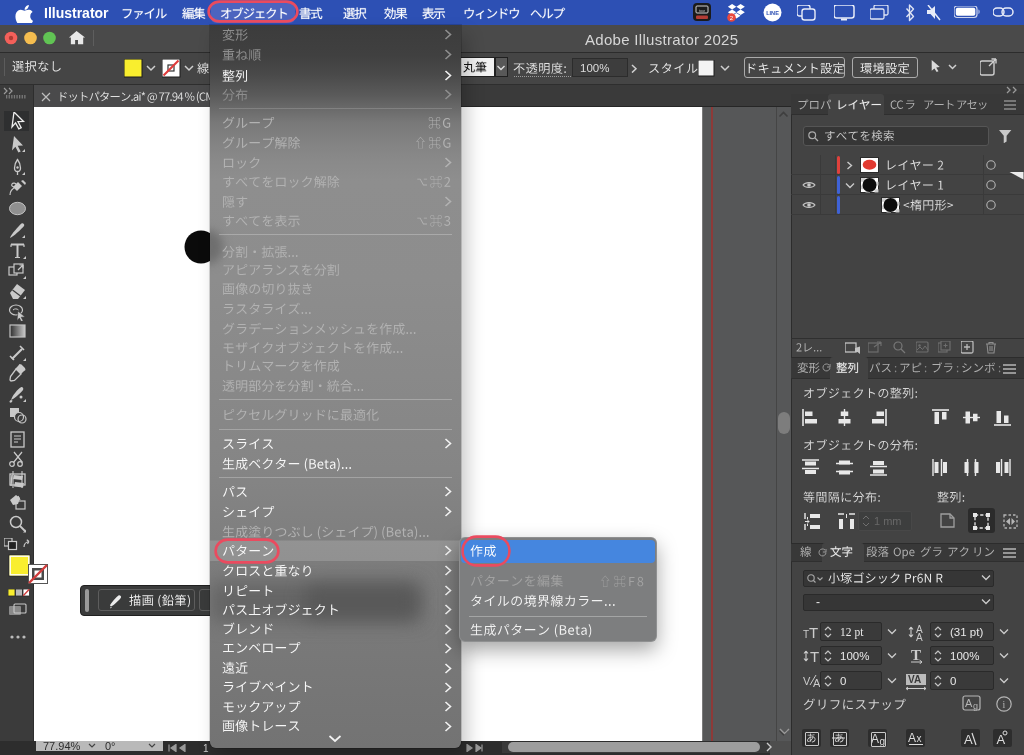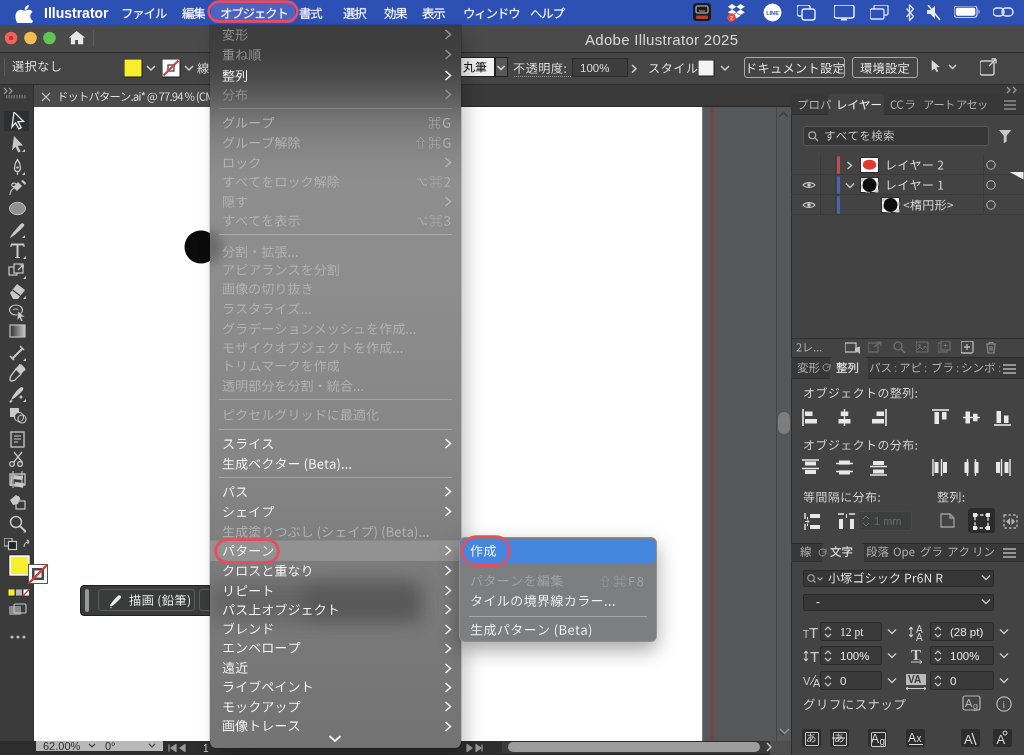--- a/index.html
+++ b/index.html
@@ -623,21 +623,21 @@
         <use href="#g52" x="410"></use>
         <use href="#g58" x="459"></use>
         <use href="#g63" x="532"></use>
         <use href="#g29" x="737"></use>
         <use href="#g64" x="942"></use>
       </g>
     </svg>
     <div style="position:absolute;left:198.5px;top:589px;width:120px;height:22px;border:1px solid #5d5d5d;border-radius:3px;box-sizing:border-box;"></div>
     <div style="position:absolute;left:0px;top:741px;width:770px;height:14px;background:#2d2d2d;"></div>
     <div style="position:absolute;left:36px;top:741px;width:127px;height:10px;background:#b9b9b9;"></div>
-    <div style="position:absolute;left:43px;top:746px;font-family:Liberation Sans, sans-serif;font-size:11px;font-weight:400;color:#2e2e2e;line-height:0;white-space:pre;"><span style="line-height:normal;display:inline-block;transform:translateY(-50%);">62.00%</span></div>
+    <div style="position:absolute;left:43px;top:746px;font-family:Liberation Sans, sans-serif;font-size:11px;font-weight:400;color:#2e2e2e;line-height:0;white-space:pre;"><span style="line-height:normal;display:inline-block;transform:translateY(-50%);">77.94%</span></div>
     <svg style="position:absolute;left:88px;top:743px;" width="8" height="6">
       <path d="M1 1l3 3 3-3" stroke="#444" stroke-width="1.2" fill="none"></path>
     </svg>
     <div style="position:absolute;left:105px;top:746px;font-family:Liberation Sans, sans-serif;font-size:11px;font-weight:400;color:#2e2e2e;line-height:0;white-space:pre;"><span style="line-height:normal;display:inline-block;transform:translateY(-50%);">0°</span></div>
     <svg style="position:absolute;left:148px;top:743px;" width="8" height="6">
       <path d="M1 1l3 3 3-3" stroke="#444" stroke-width="1.2" fill="none"></path>
     </svg>
     <svg style="position:absolute;left:168px;top:744px;" width="46" height="8">
       <g stroke="#9a9a9a" stroke-width="1.2" fill="#9a9a9a">
         <path d="M1 .5v7" fill="none"></path>
@@ -1154,21 +1154,21 @@
     </svg>
     <svg style="position:absolute;left:908px;top:621.5px;" width="24" height="19">
       <path d="M3 15V5M3 5L1 7.5M3 5l2 2.5M3 15l-2-2.5M3 15l2-2.5" stroke="#ccc" stroke-width="1.1" fill="none"></path>
       <text x="8" y="11" font-size="10" fill="#ccc" font-family="Liberation Sans">A</text>
       <text x="8" y="19" font-size="10" fill="#ccc" font-family="Liberation Sans">A</text>
     </svg>
     <div style="position:absolute;left:930px;top:622.0px;width:64px;height:19px;background:#3a3a3a;border:1px solid #2a2a2a;border-radius:2px;box-sizing:border-box;"></div>
     <svg style="position:absolute;left:934px;top:624.5px;" width="8" height="14">
       <path d="M1 5l3-3 3 3M1 9l3 3 3-3" stroke="#c5c5c5" stroke-width="1.2" fill="none"></path>
     </svg>
-    <div style="position:absolute;left:950px;top:631.5px;font-family:Liberation Sans, sans-serif;font-size:11.5px;font-weight:400;color:#e8e8e8;line-height:0;white-space:pre;"><span style="line-height:normal;display:inline-block;transform:translateY(-50%);">(28 pt)</span></div>
+    <div style="position:absolute;left:950px;top:631.5px;font-family:Liberation Sans, sans-serif;font-size:11.5px;font-weight:400;color:#e8e8e8;line-height:0;white-space:pre;"><span style="line-height:normal;display:inline-block;transform:translateY(-50%);">(31 pt)</span></div>
     <svg style="position:absolute;left:999px;top:627.5px;" width="10" height="8">
       <path d="M1 1.5l4 4 4-4" stroke="#ccc" stroke-width="1.3" fill="none"></path>
     </svg>
     <svg style="position:absolute;left:803px;top:647.5px;" width="20" height="16">
       <path d="M3 13V3M3 3L1 5.5M3 3l2 2.5M3 13l-2-2.5M3 13l2-2.5" stroke="#ccc" stroke-width="1.1" fill="none"></path>
       <text x="7" y="14" font-size="15" fill="#ccc" font-family="Liberation Sans">T</text>
     </svg>
     <div style="position:absolute;left:820px;top:646.0px;width:62px;height:19px;background:#3a3a3a;border:1px solid #2a2a2a;border-radius:2px;box-sizing:border-box;"></div>
     <svg style="position:absolute;left:824px;top:648.5px;" width="8" height="14">
       <path d="M1 5l3-3 3 3M1 9l3 3 3-3" stroke="#c5c5c5" stroke-width="1.2" fill="none"></path>

